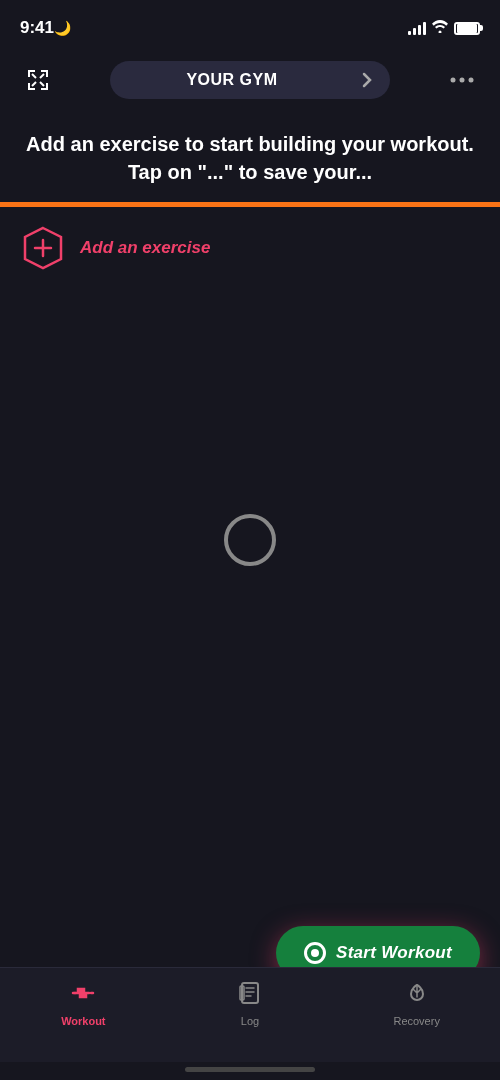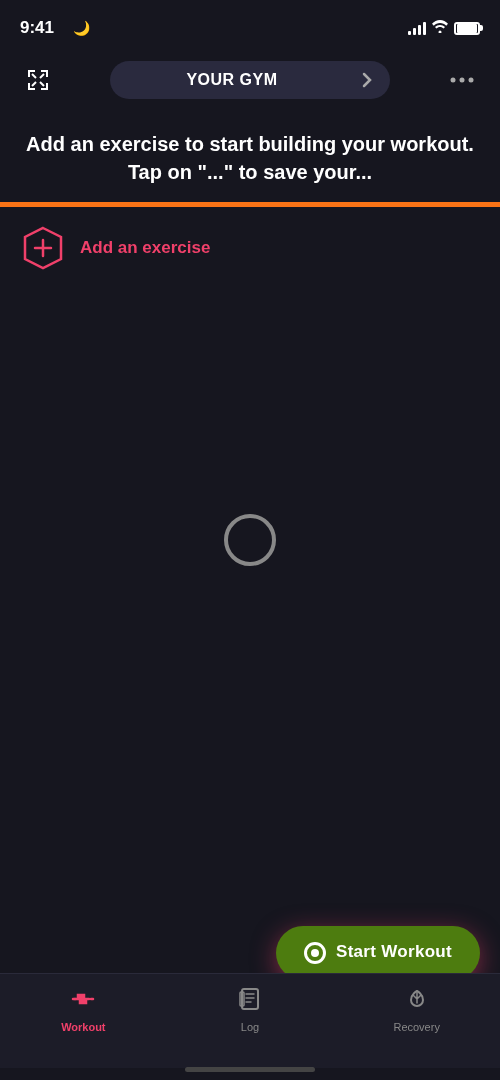--- a/index.html
+++ b/index.html
@@ -161,46 +161,49 @@
       display: flex;
       align-items: center;
       justify-content: center;
       flex-shrink: 0;
     }
 
     .add-exercise-label {
       font-size: 17px;
       font-weight: 600;
       color: #f0406a;
+      font-style: italic;
     }
 
     
     .center-dot {
       position: absolute;
       top: 50%;
       left: 50%;
       transform: translate(-50%, -50%);
       width: 52px;
       height: 52px;
       border: 4px solid #888888;
       border-radius: 50%;
       background: transparent;
     }
 
     
     .start-workout-btn {
       position: absolute;
       bottom: 100px;
       right: 20px;
-      background: #4d7c0f;
+      background: #15803d;
       border-radius: 30px;
       padding: 16px 28px;
       display: flex;
+      align-items: center;
       gap: 10px;
       box-shadow: 0 6px 24px rgba(240, 64, 106, 0.5);
+      font-style: italic;
     }
 
     .start-workout-icon {
       width: 22px;
       height: 22px;
       border: 3px solid #ffffff;
       border-radius: 50%;
       display: flex;
       align-items: center;
       justify-content: center;
@@ -217,21 +220,21 @@
     .start-workout-text {
       font-size: 17px;
       font-weight: 700;
       color: #ffffff;
       letter-spacing: 0.3px;
     }
 
     
     .tab-bar {
       position: absolute;
-      bottom: 12px;
+      bottom: 18px;
       left: 0;
       right: 0;
       height: 95px;
       background: #1c1c28;
       border-top: 1px solid #2a2a3a;
       display: flex;
       align-items: flex-start;
       padding-top: 12px;
     }
 
@@ -265,21 +268,21 @@
       background: #444444;
       border-radius: 3px;
     }
 
     
   </style>
 </head>
 <body>
 
 <div class="status-bar">
-  <div style="display:flex; align-items:center; gap:19px;">
+  <div style="display:flex; align-items:center; gap:0;">
     <span class="status-time">9:41</span>
     <span style="font-size:14px; color:#fff;">🌙</span>
   </div>
   <div class="status-icons">
     <div class="signal-bars">
       <div class="signal-bar" style="height:4px;"></div>
       <div class="signal-bar" style="height:7px;"></div>
       <div class="signal-bar" style="height:10px;"></div>
       <div class="signal-bar" style="height:13px;"></div>
     </div>

